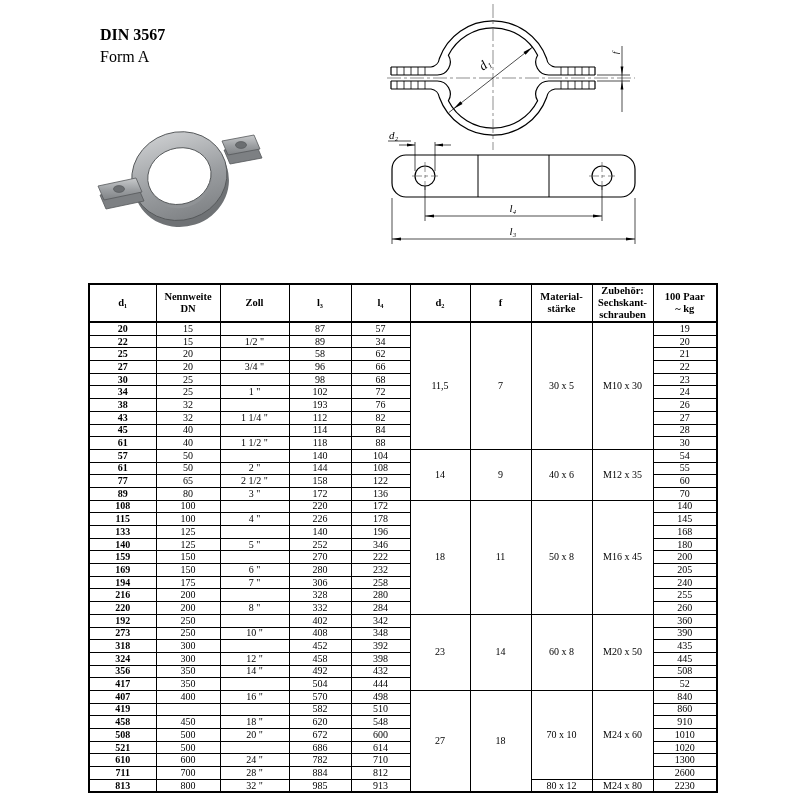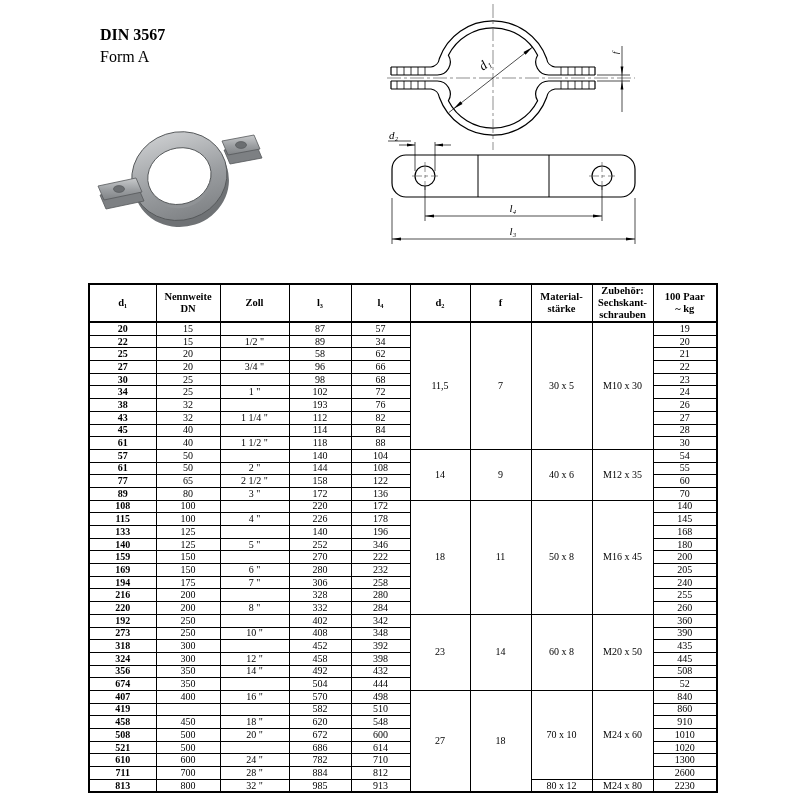--- a/index.html
+++ b/index.html
@@ -422,21 +422,21 @@
       </tr>
       <tr>
         <td class="b">356</td>
         <td>350</td>
         <td>14 "</td>
         <td>492</td>
         <td>432</td>
         <td>508</td>
       </tr>
       <tr>
-        <td class="b">674</td>
+        <td class="b">417</td>
         <td>350</td>
         <td></td>
         <td>504</td>
         <td>444</td>
         <td>52</td>
       </tr>
       <tr>
         <td class="b">407</td>
         <td>400</td>
         <td>16 "</td>

